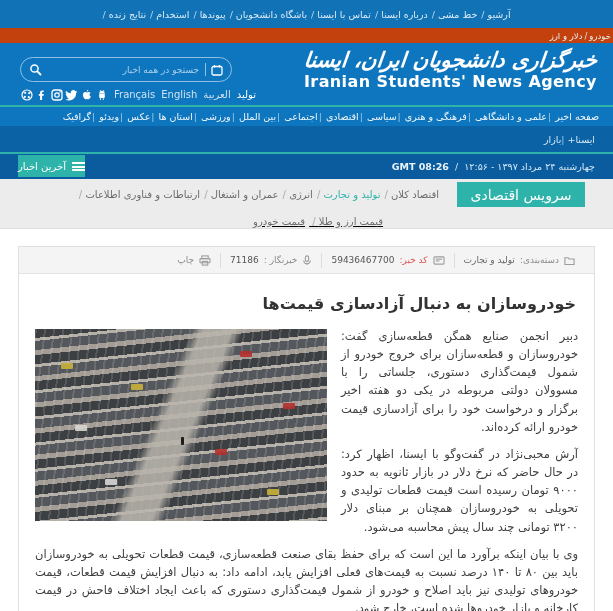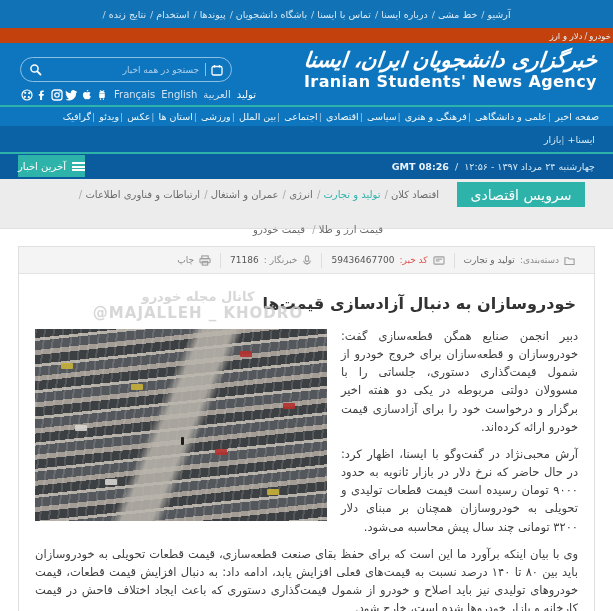--- a/index.html
+++ b/index.html
@@ -57,21 +57,21 @@
   .burger::after { content:""; position:absolute; left:0; right:0; top:2.5px; height:2px; background:#fff; }
 
   
   .servicenav { background:#ececec; height:50px; padding:3px 28px 0 10px; border-bottom:1px solid #e0e0e0; }
   .svc-row1 { display:flex; align-items:center; }
   .svc-label { background:#2eb3aa; color:#fff; font-size:14px; width:128px; height:25px;
     display:flex; align-items:center; justify-content:center; margin-left:16px; }
   .svc-link { color:#6b6b6b; font-size:10px; margin:0 2px; }
   .svc-link::after { content:"  /  "; color:#aaa; }
   .svc-link.active { color:#2eb3aa; }
-  .svc-row2 { margin:11px 200px 0 0; }
+  .svc-row2 { margin:3px 200px 0 0;text-decoration:underline; }
   .svc-row2 .svc-link:last-child::after { content:""; }
 
   
   .card { margin:17px 18px 0 18px; border:1px solid #e0e0e0; background:#fff; }
   .meta-bar { background:#f4f4f4; border-bottom:1px solid #e3e3e3; height:27px;
     display:flex; align-items:center; padding:0 10px; font-size:9px; color:#8a8a8a; }
   .meta-group { display:flex; align-items:center; gap:5px; padding:0 9px; border-left:1px solid #ddd; height:15px; white-space:nowrap; }
   .meta-group:last-child { border-left:0; }
   .meta-group svg { flex:0 0 auto; }
   .meta-red { color:#e0534e; }
@@ -275,24 +275,20 @@
           <rect x="1" y="4" width="11" height="4.5" rx="1"></rect>
           <rect x="3.5" y="7" width="6" height="4"></rect>
         </svg>
       <a style="color:#8a8a8a">چاپ</a>
     </div>
   </div>
 
   <div class="article-body">
     <h1 class="headline">خودروسازان به دنبال آزادسازی قیمت‌ها</h1>
 
-    <div class="watermark">
-      <span class="wm1">کانال مجله خودرو</span>
-      <span class="wm2">@MAJALLEH _ KHODRO</span>
-    </div>
 
     <div class="photo">
       <span class="chip" style="left:26px;  top:34px;  background:#c9b13a;"></span>
       <span class="chip" style="left:205px; top:22px;  background:#b5302c;"></span>
       <span class="chip" style="left:96px;  top:55px;  background:#c9b13a;"></span>
       <span class="chip" style="left:248px; top:74px;  background:#b5302c;"></span>
       <span class="chip" style="left:40px;  top:96px;  background:#d8d6d2;"></span>
       <span class="chip" style="left:180px; top:120px; background:#b5302c;"></span>
       <span class="chip" style="left:70px;  top:150px; background:#d8d6d2;"></span>
       <span class="chip" style="left:232px; top:160px; background:#c9b13a;"></span>

